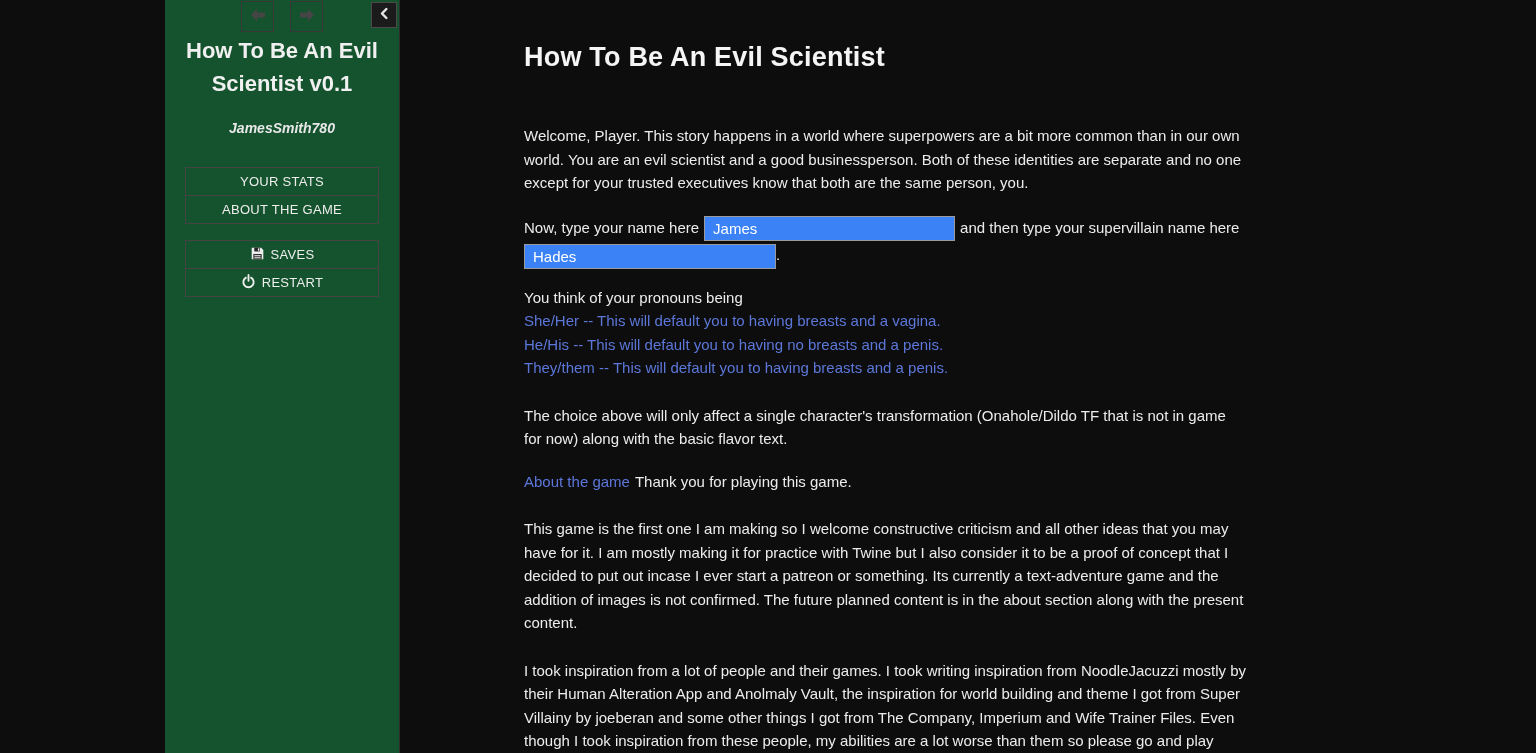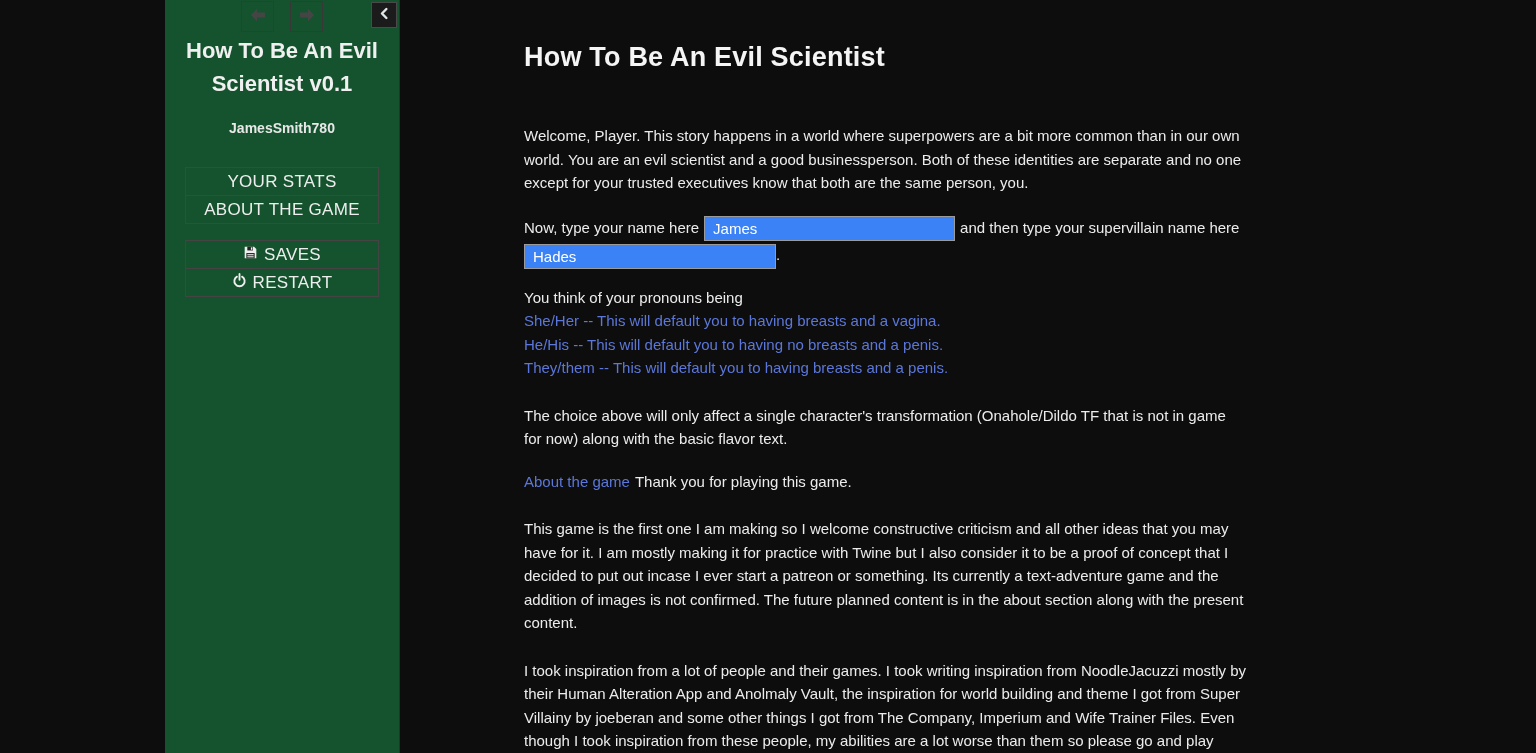--- a/index.html
+++ b/index.html
@@ -49,34 +49,35 @@
     margin: 34px 14px 0;
     text-align: center;
     font-size: 22px;
     font-weight: bold;
     line-height: 33px;
     color: #f0f0f0;
   }
   .sb-author {
     margin-top: 20px;
     text-align: center;
+    font-style: italic;
     font-weight: bold;
     font-size: 14px;
     color: #e8e8e8;
   }
   .sb-group { width: 194px; margin: 0 auto; }
   .sb-group.first { margin-top: 31px; }
   .sb-group.second { margin-top: 16px; }
   .sb-btn {
     height: 29px;
     border: 1px solid #444;
     background: transparent;
     display: flex; align-items: center; justify-content: center;
     gap: 6px;
-    font-size: 17px;
+    font-size: 13px;
     color: #eee;
     cursor: pointer;
     letter-spacing: 0.3px;
   }
   .sb-btn + .sb-btn { margin-top: -1px; }
   .sb-btn svg { width: 15px; height: 15px; }
 
   
   #story {
     position: absolute;

